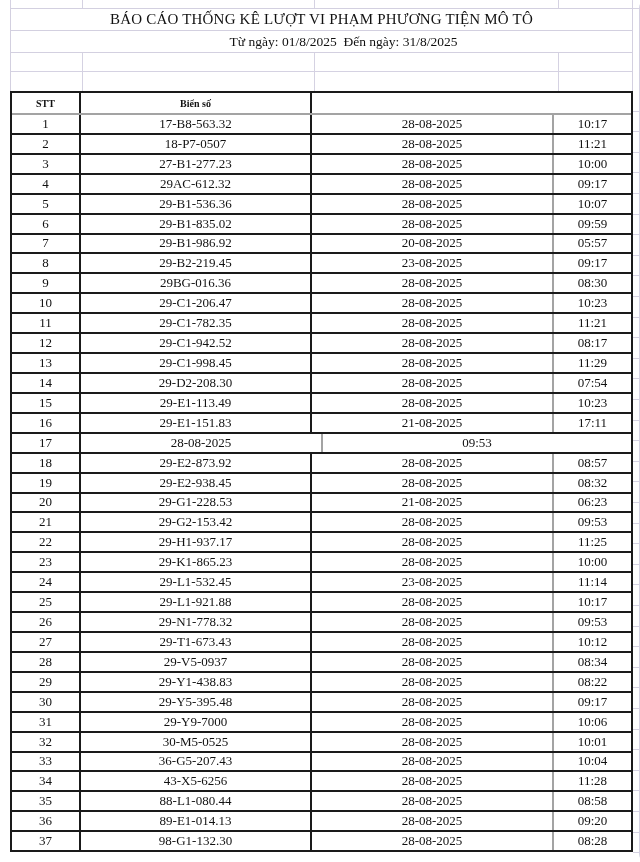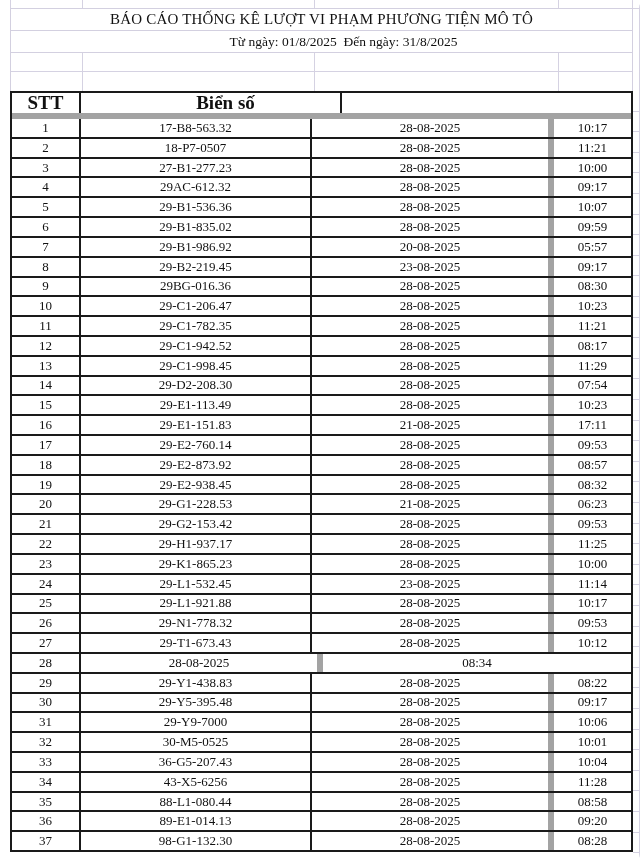--- a/index.html
+++ b/index.html
@@ -20,32 +20,32 @@
   .empty-band  { left:10px; top:52px; width:623px; height:40px; }
   .empty-band .inner-h { position:absolute; left:0; right:0; top:18px; height:1px; background:#d5d2e2; }
   .empty-band .inner-v { position:absolute; top:0; bottom:0; width:1px; background:#d5d2e2; }
 
   
   .vtable {
     position:absolute; left:10px; top:91px; width:623px; height:761px;
     box-sizing:border-box; border:2px solid #1a1a1a;
     display:flex; flex-direction:column; background:#fff;
   }
-  .thead { display:flex; height:20px; border-bottom:6px solid #a3a3a3; font-weight:bold; font-size:19px; flex:none; }
+  .thead { display:flex; height:20px; border-bottom:2px solid #a3a3a3; font-weight:bold; font-size:10px; flex:none; }
   .thead .hcell { display:flex; align-items:center; justify-content:center; box-sizing:border-box; }
   .h-stt   { width:69px;  border-right:2px solid #1a1a1a; }
-  .h-plate { width:231px; border-right:2px solid #1a1a1a;margin-left:30px; }
+  .h-plate { width:231px; border-right:2px solid #1a1a1a; }
   .h-time  { flex:1; }
   .tbody { flex:1; display:flex; flex-direction:column; }
   .trow { flex:1; display:flex; border-bottom:2px solid #1a1a1a; }
   .trow:last-child { border-bottom:none;justify-content:center; }
   .tcell { display:flex; align-items:center; justify-content:center; box-sizing:border-box; font-size:13px; overflow:hidden; }
   .c-stt   { width:69px;  border-right:2px solid #1a1a1a; }
   .c-plate { width:231px; border-right:2px solid #1a1a1a; }
-  .c-date  { width:242px; border-right:6px solid #a3a3a3; }
+  .c-date  { width:242px; border-right:2px solid #a3a3a3; }
   .c-time  { flex:1; }
 
   
   .right-strip {
     position:absolute; left:633px; top:91px; width:7px; height:771px;
     background:repeating-linear-gradient(to bottom,
       transparent 0px, transparent 19.6px, #d5d2e2 19.6px, #d5d2e2 20.6px);
   }
 </style>
 </head>
@@ -189,21 +189,20 @@
 
   <div class="trow">
     <div class="tcell c-stt">16</div>
     <div class="tcell c-plate">29-E1-151.83</div>
     <div class="tcell c-date">21-08-2025</div>
     <div class="tcell c-time">17:11</div>
   </div>
 
   <div class="trow">
     <div class="tcell c-stt">17</div>
-    <div class="tcell c-plate">29-E2-760.14</div>
     <div class="tcell c-date">28-08-2025</div>
     <div class="tcell c-time">09:53</div>
   </div>
 
   <div class="trow">
     <div class="tcell c-stt">18</div>
     <div class="tcell c-plate">29-E2-873.92</div>
     <div class="tcell c-date">28-08-2025</div>
     <div class="tcell c-time">08:57</div>
   </div>
@@ -266,20 +265,21 @@
 
   <div class="trow">
     <div class="tcell c-stt">27</div>
     <div class="tcell c-plate">29-T1-673.43</div>
     <div class="tcell c-date">28-08-2025</div>
     <div class="tcell c-time">10:12</div>
   </div>
 
   <div class="trow">
     <div class="tcell c-stt">28</div>
+    <div class="tcell c-plate">29-V5-0937</div>
     <div class="tcell c-date">28-08-2025</div>
     <div class="tcell c-time">08:34</div>
   </div>
 
   <div class="trow">
     <div class="tcell c-stt">29</div>
     <div class="tcell c-plate">29-Y1-438.83</div>
     <div class="tcell c-date">28-08-2025</div>
     <div class="tcell c-time">08:22</div>
   </div>

